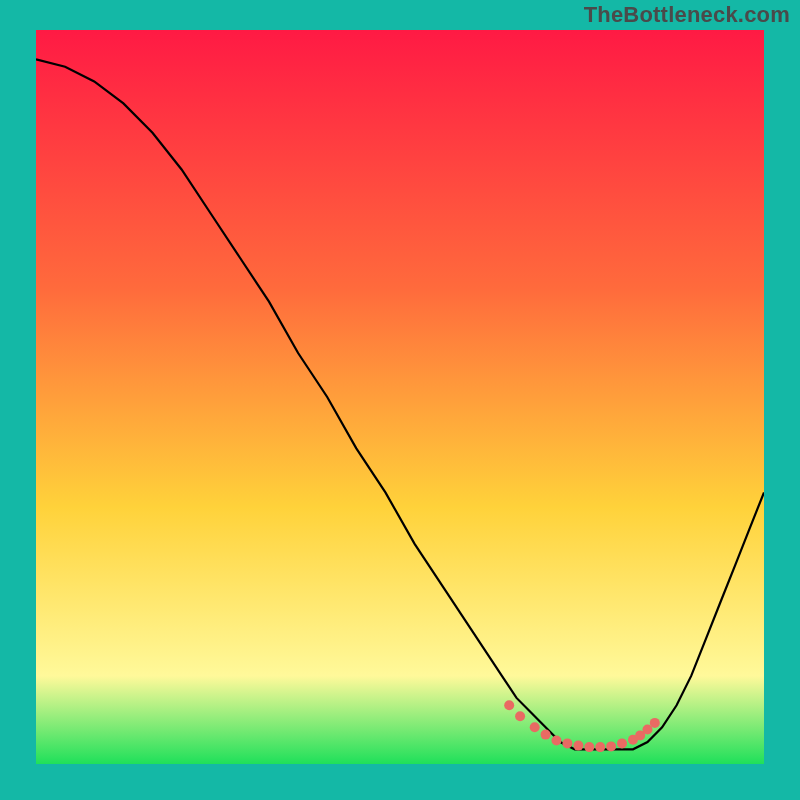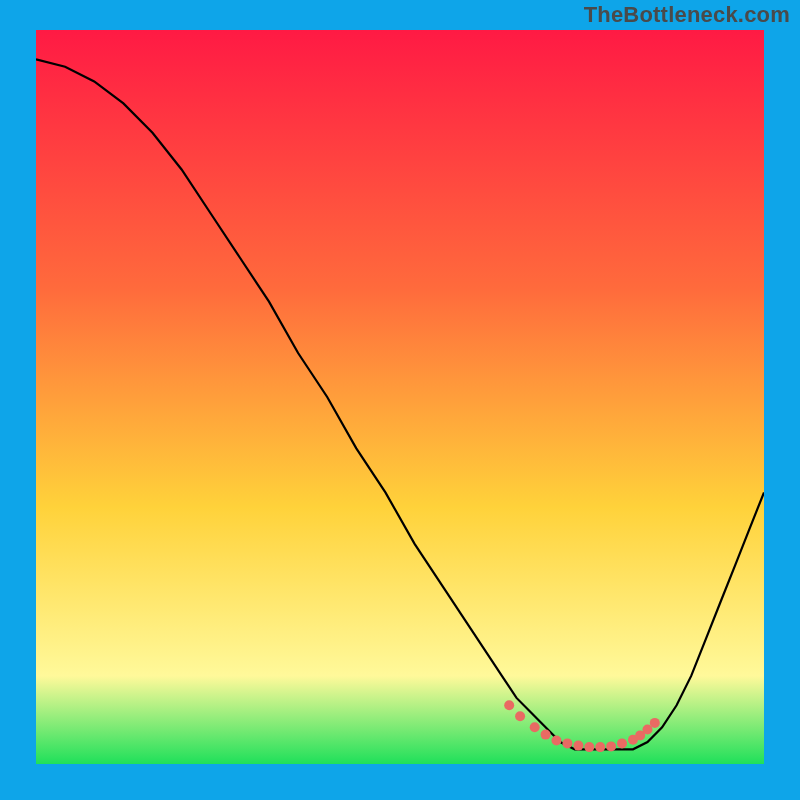--- a/index.html
+++ b/index.html
@@ -8,21 +8,21 @@
     width: 800px;
     height: 800px;
     background: #000;
     font-family: Arial, Helvetica, sans-serif;
     overflow: hidden;
   }
   .frame {
     position: relative;
     width: 800px;
     height: 800px;
-    background: #0ea5e9;
+    background: #14b8a6;
   }
   .watermark {
     position: absolute;
     top: 2px;
     right: 10px;
     color: #4a4a4a;
     font-size: 22px;
     font-weight: bold;
     letter-spacing: 0.2px;
   }

